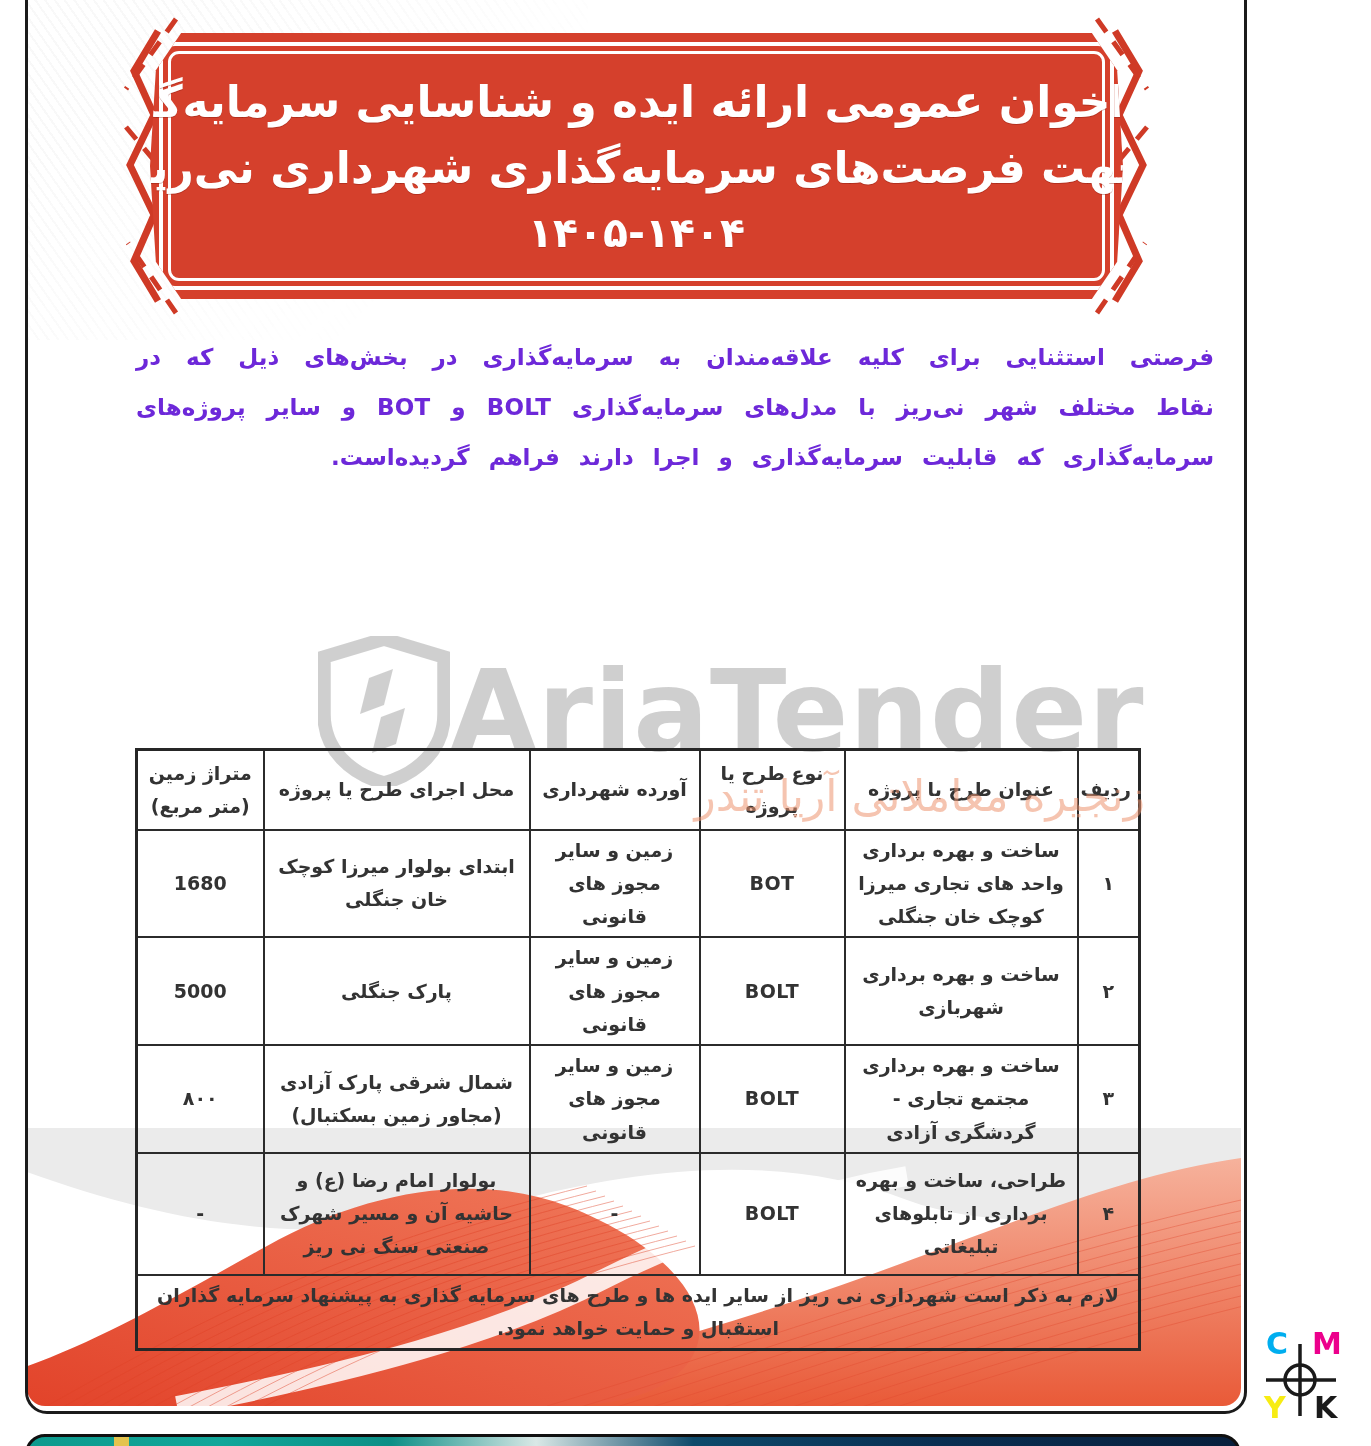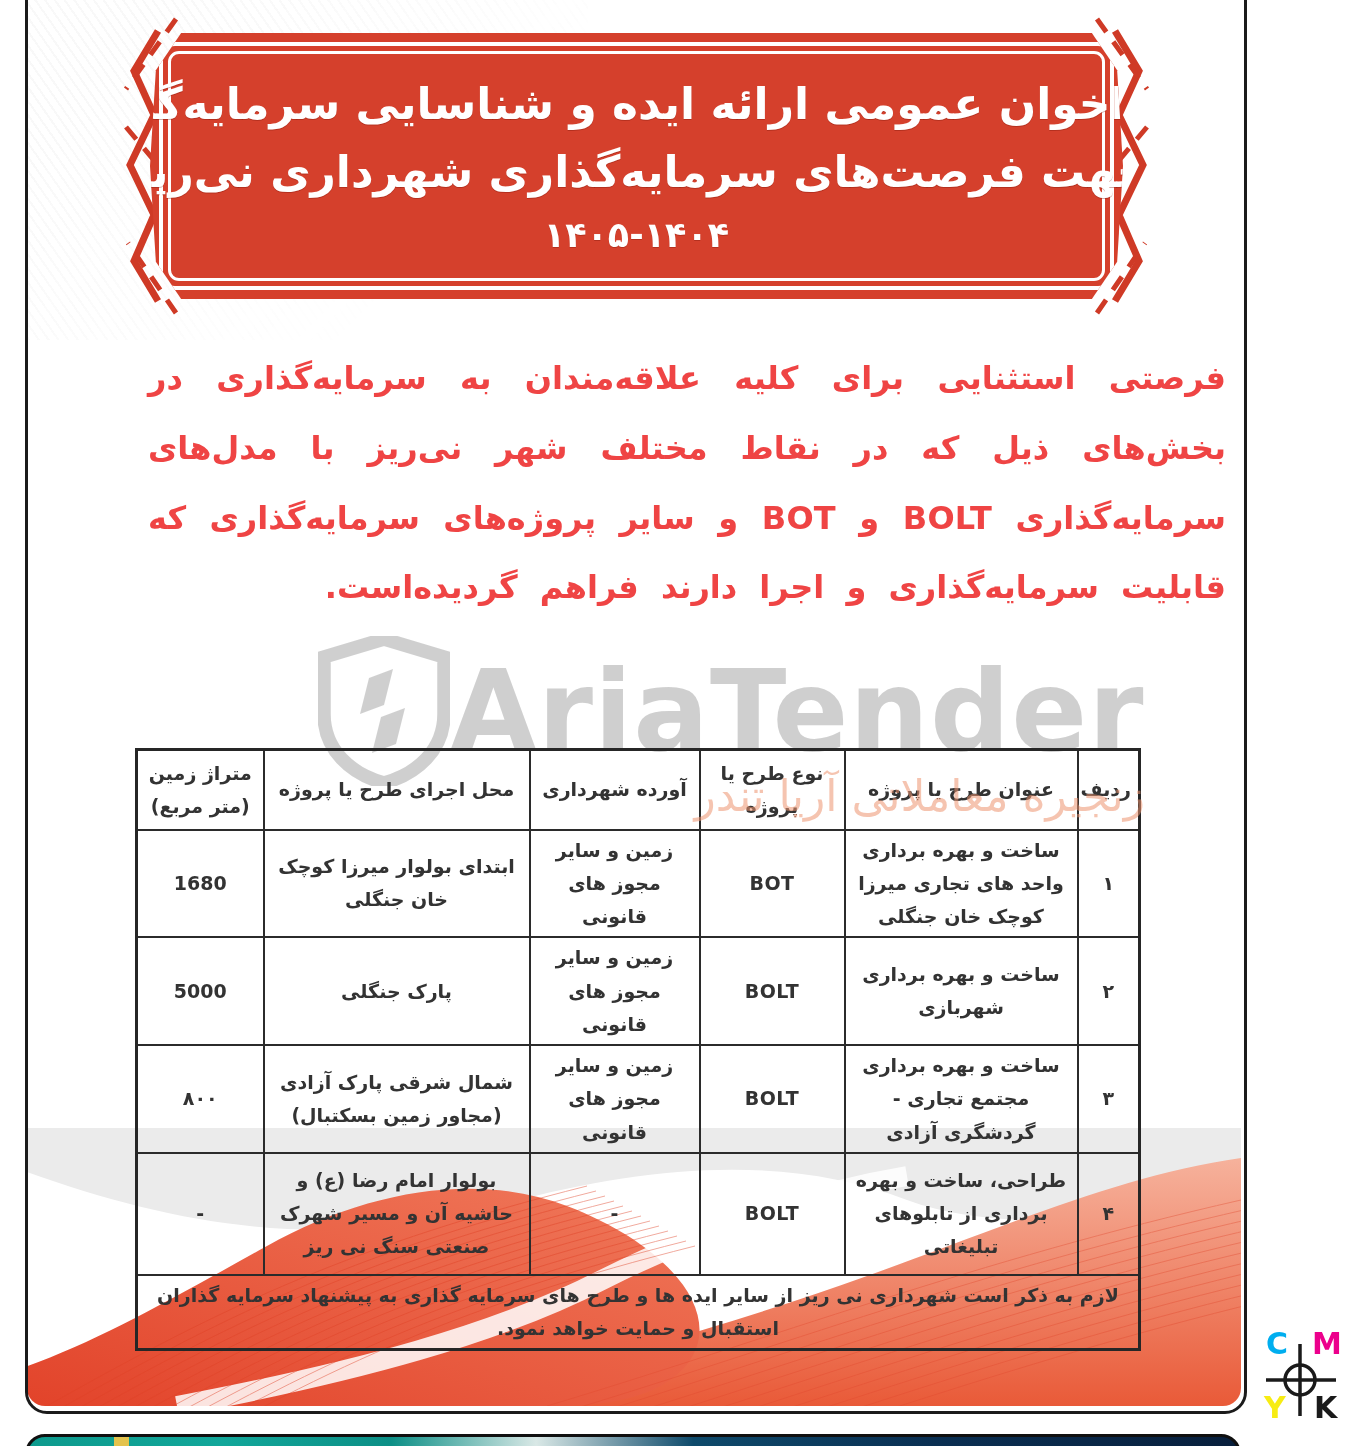--- a/index.html
+++ b/index.html
@@ -31,26 +31,26 @@
     clip-path:polygon(3.2% 0%,96.8% 0%,99.4% 14%,100% 50%,99.4% 86%,96.8% 100%,3.2% 100%,0.6% 86%,0% 50%,0.6% 14%);
   }
   .b1{height:100%;box-sizing:border-box;border:4px solid #fff;border-radius:16px;padding:5px;}
   .b2{height:100%;box-sizing:border-box;border:3px solid #fff;border-radius:11px;
       display:flex;flex-direction:column;justify-content:space-evenly;align-items:center;
       padding:6px 18px;}
   .banner-line{direction:rtl;color:#fff;font-weight:bold;text-align:center;white-space:nowrap;
       text-shadow:0 1px 0 rgba(120,20,10,.35);}
   .bl1{font-size:44px;}
   .bl2{font-size:44px;}
-  .bl3{font-size:35px;direction:ltr;letter-spacing:2px;}
+  .bl3{font-size:41px;direction:ltr;letter-spacing:2px;}
 
   
   .para{
-    position:absolute;left:136px;width:1078px;margin:12px;direction:rtl;
-    text-align:justify;color:#ef4444;font-weight:bold;font-size:32px;
+    position:absolute;left:136px;width:1078px;margin:0;direction:rtl;
+    text-align:justify;color:#6d28d9;font-weight:bold;font-size:23px;
     line-height:2.18;word-spacing:11px;letter-spacing:.2px;z-index:2;
   }
   .p1{top:332px;}
   .p2{top:564px;}
 
   
   .wm{position:absolute;left:318px;top:636px;display:flex;align-items:center;
       opacity:.42;z-index:1;pointer-events:none;}
   .wm-text{font-size:112px;font-weight:bold;color:#8f8f8f;letter-spacing:1px;}
   .tagline{

